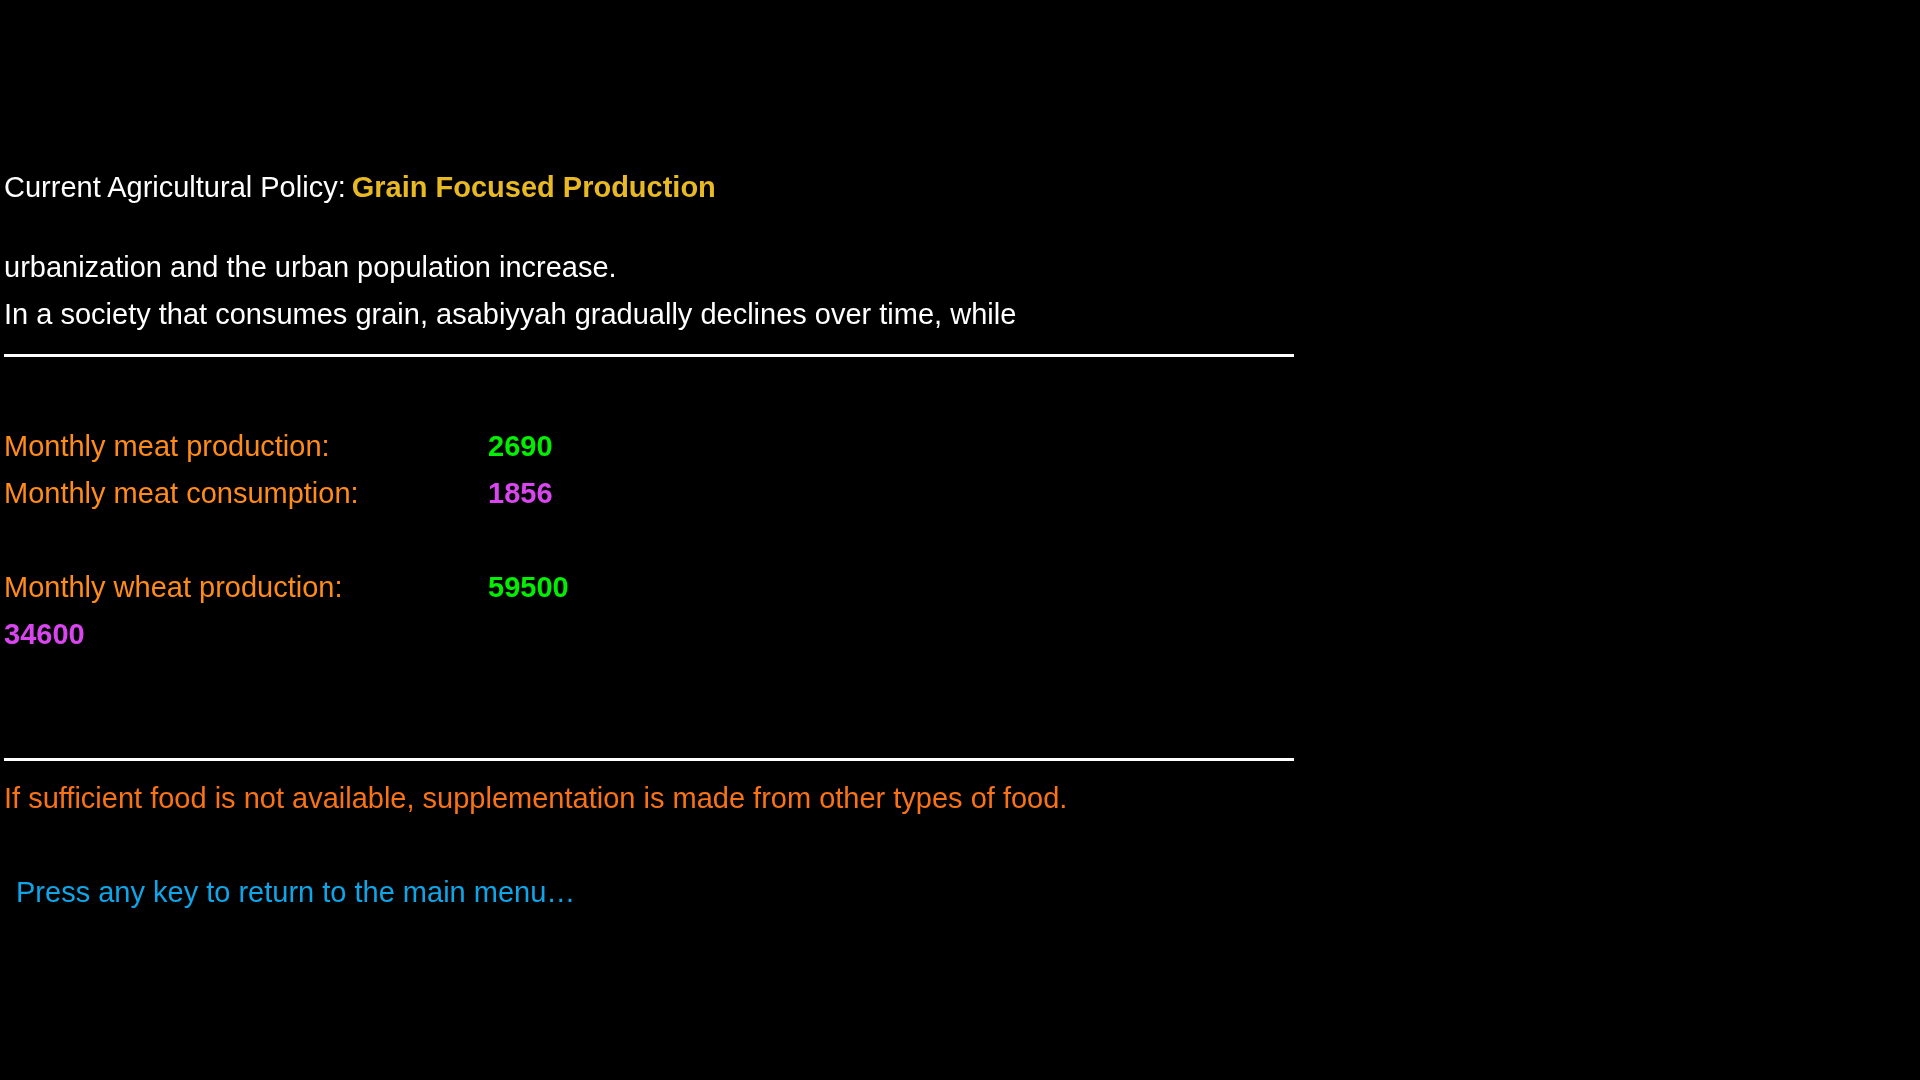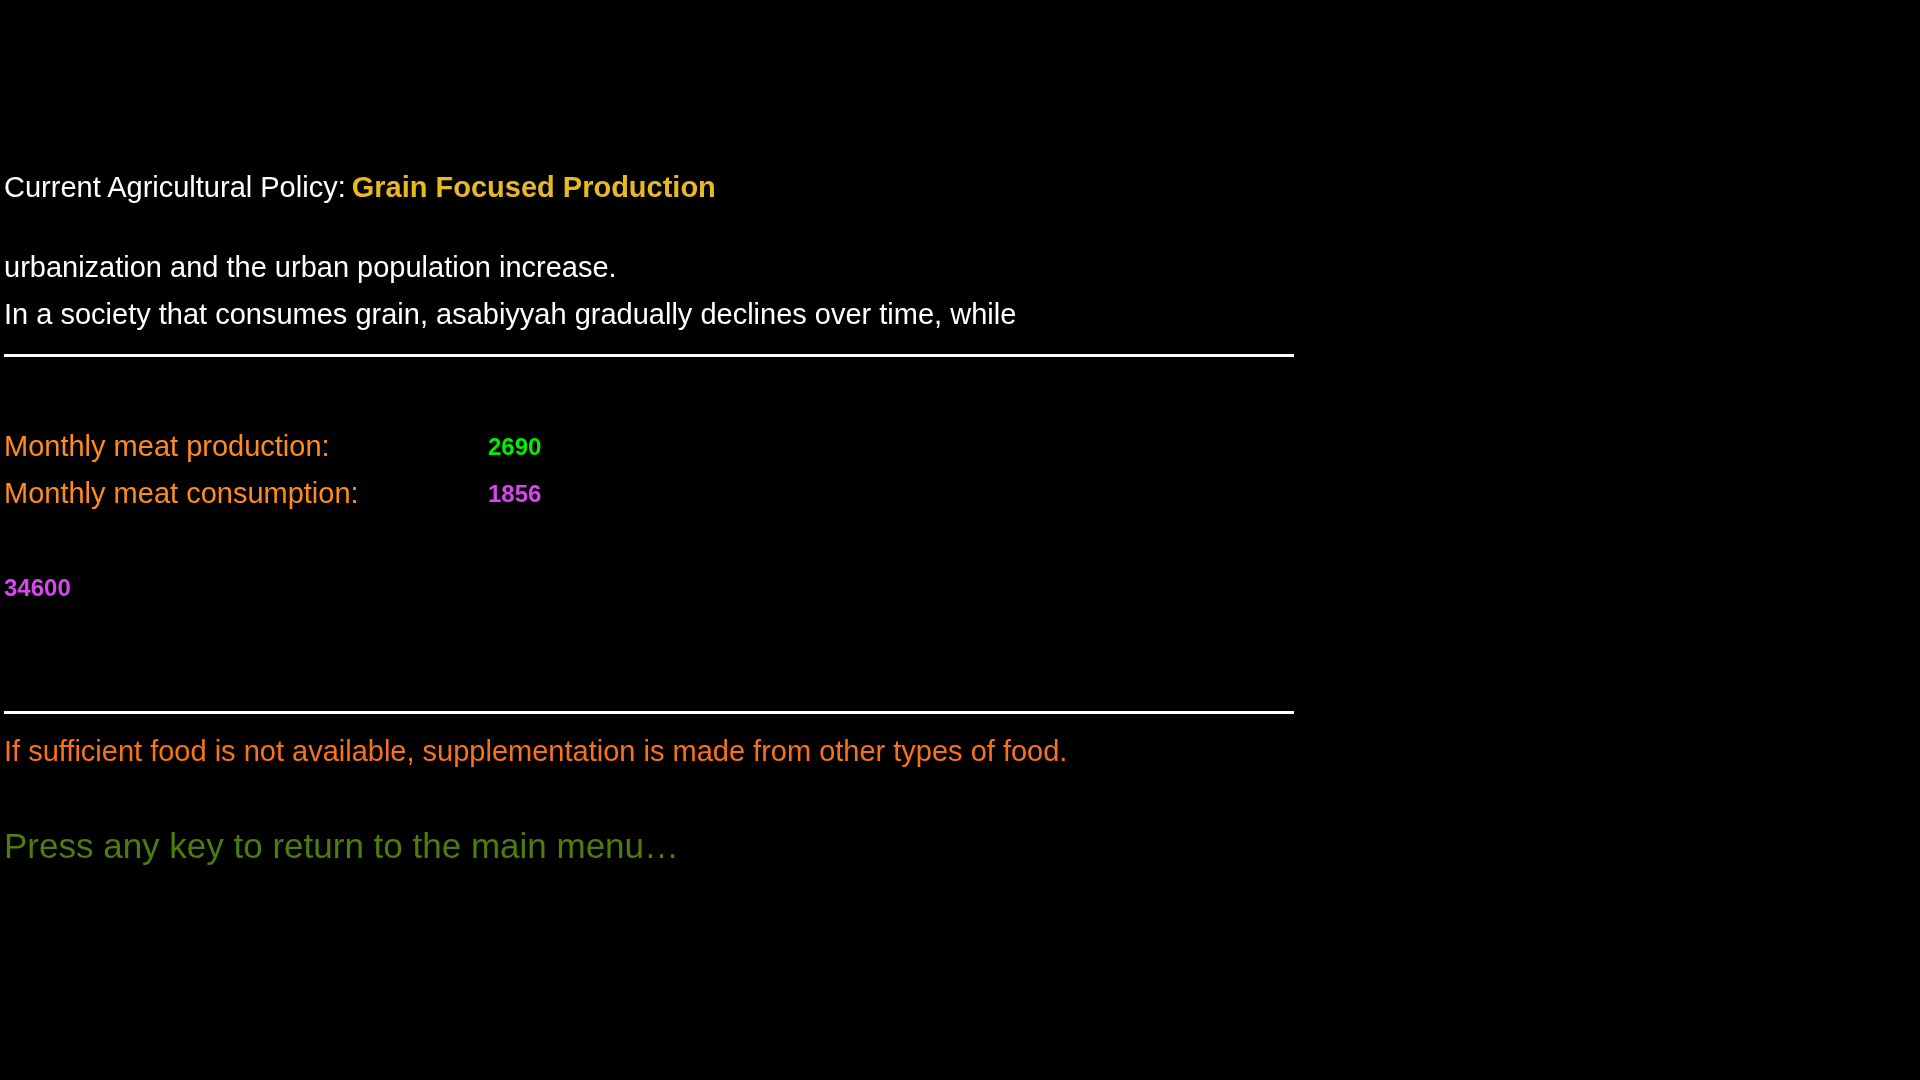--- a/index.html
+++ b/index.html
@@ -96,46 +96,46 @@
     white-space: nowrap;
   }
   .stat-label {
     color: #ff8c1a;
     width: 484px;
     flex: 0 0 484px;
     font-weight: normal;
   }
   .stat-value {
     font-weight: bold;
-    font-size: 24px;
+    font-size: 29px;
   }
   .stat-value.production {
     color: #00ee00;
   }
   .stat-value.consumption {
     color: #d946ef;
   }
 
   
   .footer {
     margin-top: 0;
   }
   .footer-note {
     font-size: 29px;
     line-height: 47px;
     color: #f97316;
     white-space: nowrap;
     margin: 14px 0 0 0;
   }
   .footer-prompt {
-    font-size: 35px;
+    font-size: 29px;
     line-height: 47px;
-    color: #4d7c0f;
+    color: #0ea5e9;
     white-space: nowrap;
-    margin: 47px 0 0 0;
+    margin: 47px 0 0 12px;
   }
 
   .spacer-before-bottom-divider {
     height: 100px;
   }
 </style>
 </head>
 <body>
 
 <div class="screen">
@@ -160,20 +160,24 @@
           <span class="stat-value production">2690</span>
         </div>
         <div class="stat-row">
           <span class="stat-label">Monthly meat consumption:</span>
           <span class="stat-value consumption">1856</span>
         </div>
       </div>
 
       <div class="stat-group">
         <div class="stat-row">
+          <span class="stat-label">Monthly wheat production:</span>
+          <span class="stat-value production">59500</span>
+        </div>
+        <div class="stat-row">
           <span class="stat-value consumption">34600</span>
         </div>
       </div>
 
     </div>
 
     <div class="spacer-before-bottom-divider"></div>
 
     <hr class="divider divider-bottom">
 

